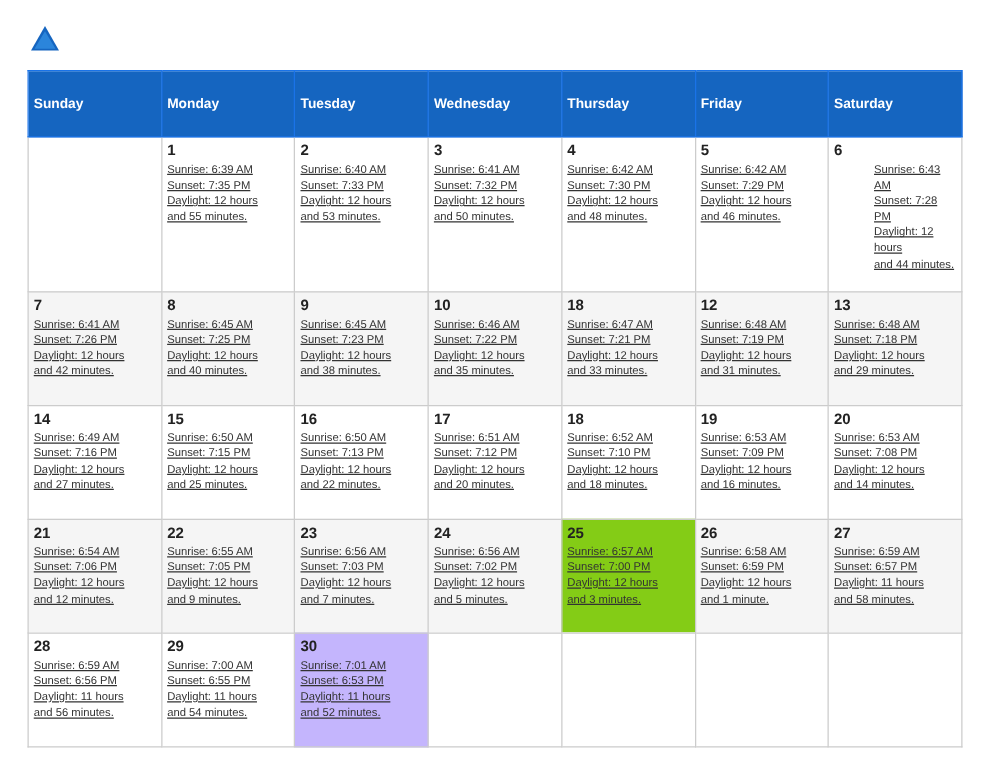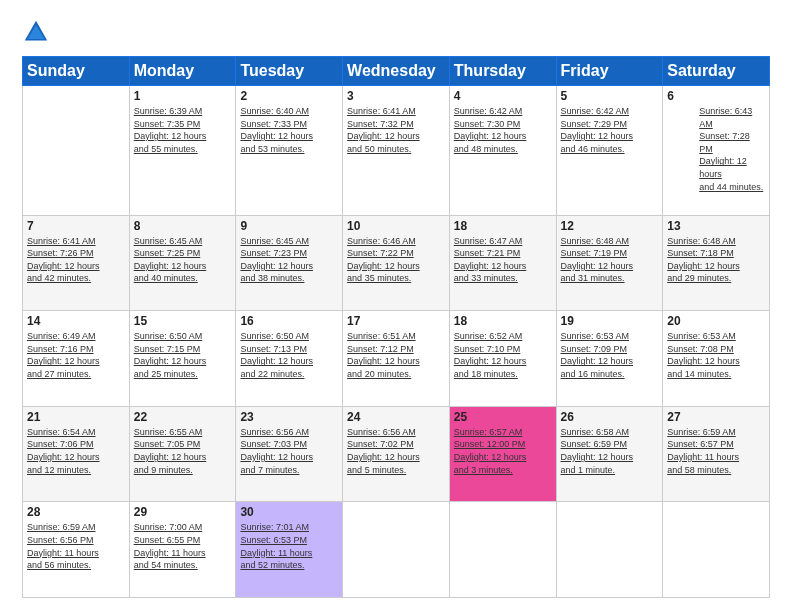--- a/index.html
+++ b/index.html
@@ -63,23 +63,23 @@
     .calendar {
       flex: 1;
       border: 1px solid #ccc;
       border-collapse: collapse;
       width: 100%;
       table-layout: fixed;
     }
     .calendar th {
       background: #1565c0;
       color: #fff;
-      font-size: 16px;
-      font-weight: bold;
-      padding: 5px 4px;
+      font-size: 11px;
+      font-weight: bold;
+      padding: 20px 4px;
       text-align: left;
       border: 1px solid #1a73e8;
     }
     .calendar td {
       vertical-align: top;
       border: 1px solid #ccc;
       padding: 3px 4px;
       font-size: 9.5px;
       color: #333;
       height: 82px;
@@ -307,24 +307,24 @@
 Daylight: 12 hours
 and 7 minutes.</div>
           </td>
           <td style="background: rgb(245, 245, 245);">
             <span class="day-num">24</span>
             <div class="day-info" style="white-space: pre-line;">Sunrise: 6:56 AM
 Sunset: 7:02 PM
 Daylight: 12 hours
 and 5 minutes.</div>
           </td>
-          <td style="background: #ec4899;">
+          <td style="background: #84cc16;">
             <span class="day-num">25</span>
             <div class="day-info" style="white-space: pre-line;">Sunrise: 6:57 AM
-Sunset: 12:00 PM
+Sunset: 7:00 PM
 Daylight: 12 hours
 and 3 minutes.</div>
           </td>
           <td style="background: rgb(245, 245, 245);">
             <span class="day-num">26</span>
             <div class="day-info" style="white-space: pre-line;">Sunrise: 6:58 AM
 Sunset: 6:59 PM
 Daylight: 12 hours
 and 1 minute.</div>
           </td>

